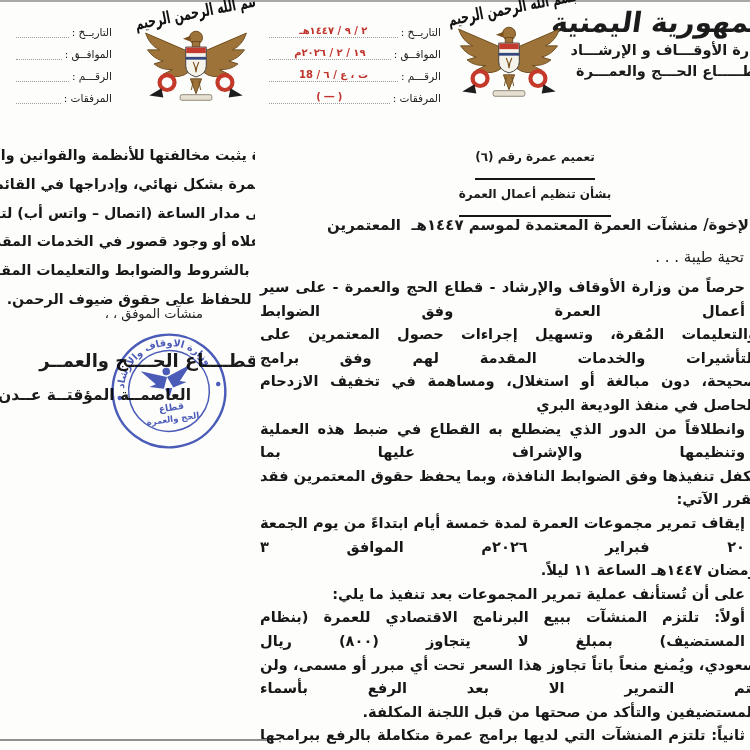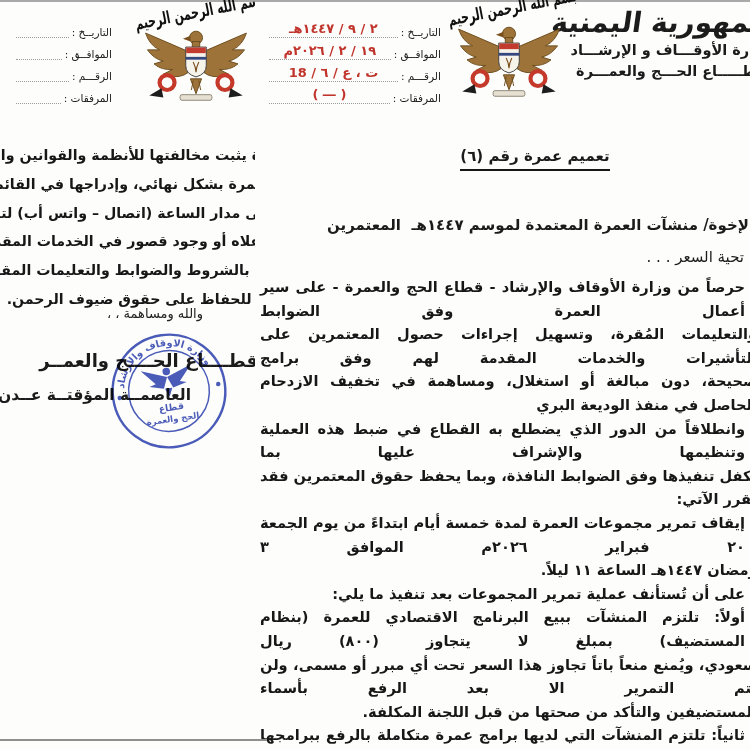--- a/index.html
+++ b/index.html
@@ -10,37 +10,37 @@
   .page2{left:0;width:255px}
   .page1{left:255px;width:495px}
 
   
   .fields{position:absolute;display:flex;flex-direction:column;gap:8px;direction:rtl}
   .page1 .fields{top:24px;left:14px;width:172px}
   .page2 .fields{top:24px;left:16px;width:96px}
   .frow{display:flex;align-items:flex-end;gap:3px}
   .flabel{font-weight:normal;font-size:10.5px;white-space:nowrap;color:#222}
   .fdots{flex:1;border-bottom:1.5px dotted #9b9b9b;position:relative;height:13px}
-  .fval{position:absolute;bottom:1px;left:50%;transform:translateX(-50%);color:#c0342b;font-weight:bold;font-size:13px;white-space:nowrap;direction:rtl}
+  .fval{position:absolute;bottom:1px;left:50%;transform:translateX(-50%);color:#c0342b;font-weight:bold;font-size:10px;white-space:nowrap;direction:rtl}
 
   
   .emblem{position:absolute;text-align:center}
   .page1 .emblem{left:192px;top:2px;width:124px}
   .page2 .emblem{left:134px;top:6px;width:124px}
   .bismillah{font-size:11px;font-weight:bold;letter-spacing:-1px;transform:rotate(-11deg) scaleY(1.55);white-space:nowrap;color:#111;margin-bottom:1px}
   .eagle{width:112px;height:84px}
 
   
   .letterhead{position:absolute;top:6px;right:-50px;width:258px;text-align:center;direction:rtl}
   .lh-title{font-size:28px;font-weight:bold;line-height:34px;transform:skewX(-8deg);white-space:nowrap}
   .lh-line{font-size:14.5px;font-weight:bold;line-height:21px;white-space:nowrap}
 
   
   .subject{position:absolute;top:146px;left:90px;right:25px;text-align:center;direction:rtl}
-  .subject span{display:inline-block;font-weight:bold;font-size:15px;border-bottom:2px solid #161616;padding-bottom:4px}
+  .subject span{display:inline-block;font-weight:bold;font-size:12px;border-bottom:2px solid #161616;padding-bottom:14px}
   .subject .t2{margin-top:7px}
 
   .addressee{position:absolute;top:216px;left:4px;right:-4px;direction:rtl;display:flex;justify-content:space-between;align-items:baseline;font-weight:bold;font-size:15px}
   .honorific{margin-left:68px}
 
   .greeting{position:absolute;top:248px;right:6px;font-size:15px;direction:rtl}
 
   .bodytext{position:absolute;top:275px;right:-7px;left:5px;direction:rtl}
   .para{margin:0;padding:0}
   .line{font-size:14.6px;font-weight:bold;line-height:23.6px;text-align:justify;text-align-last:justify;color:#171717}
@@ -117,21 +117,21 @@
 
     <div class="p2-lines">
         <div class="p2-line">أة يثبت مخالفتها للأنظمة والقوانين والتعليمات الصادرة بـ</div>
         <div class="p2-line">عمرة بشكل نهائي، وإدراجها في القائمة السوداء.</div>
         <div class="p2-line">لى مدار الساعة (اتصال – واتس أب) لتلقي شكاوى المو</div>
         <div class="p2-line">أعلاه أو وجود قصور في الخدمات المقدمة والمتفق علي</div>
         <div class="p2-line">م بالشروط والضوابط والتعليمات المقرة بين بلادنا والجهات</div>
         <div class="p2-line">ة للحفاظ على حقوق ضيوف الرحمن.</div>
       </div>
 
-    <div class="closing">والله ومساهمة ، ،</div>
+    <div class="closing">منشآت الموفق ، ،</div>
     <div class="sig1">قطــــاع الحــــج والعمــر</div>
     <div class="sig2">العاصمــة المؤقتــة عــدن</div>
 
     <svg class="stamp" viewBox="0 0 130 130">
       <g fill="none" stroke="#2b3fae">
         <circle cx="65" cy="65" r="60" stroke-width="2.6"></circle>
         <circle cx="65" cy="65" r="43" stroke-width="1.6"></circle>
       </g>
       <defs>
         <path id="arcT" d="M17 65 A48 48 0 0 1 113 65"></path>
@@ -206,28 +206,29 @@
         <div class="frow">
           <span class="flabel">المرفقات :</span>
           <span class="fdots">
             <span class="fval">( ― )</span>
           </span>
         </div>
       </div>
 
     <div class="subject">
       <div><span class="t1">تعميم عمرة رقم (٦)</span></div>
+      <div><span class="t2">بشأن تنظيم أعمال العمرة</span></div>
     </div>
 
     <div class="addressee">
       <span>الإخوة/ منشآت العمرة المعتمدة لموسم ١٤٤٧هـ</span>
       <span class="honorific">المعتمرين</span>
     </div>
 
-    <div class="greeting">تحية السعر . . .</div>
+    <div class="greeting">تحية طيبة . . .</div>
 
     <div class="bodytext">
         <div class="para">
           <div class="line">حرصاً من وزارة الأوقاف والإرشاد - قطاع الحج والعمرة - على سير أعمال العمرة وفق الضوابط</div>
           <div class="line">والتعليمات المُقرة، وتسهيل إجراءات حصول المعتمرين على التأشيرات والخدمات المقدمة لهم وفق برامج</div>
           <div class="line">صحيحة، دون مبالغة أو استغلال، ومساهمة في تخفيف الازدحام الحاصل في منفذ الوديعة البري</div>
         </div>
         <div class="para">
           <div class="line">وانطلاقاً من الدور الذي يضطلع به القطاع في ضبط هذه العملية وتنظيمها والإشراف عليها بما</div>
           <div class="line">يكفل تنفيذها وفق الضوابط النافذة، وبما يحفظ حقوق المعتمرين فقد تقرر الآتي:</div>

